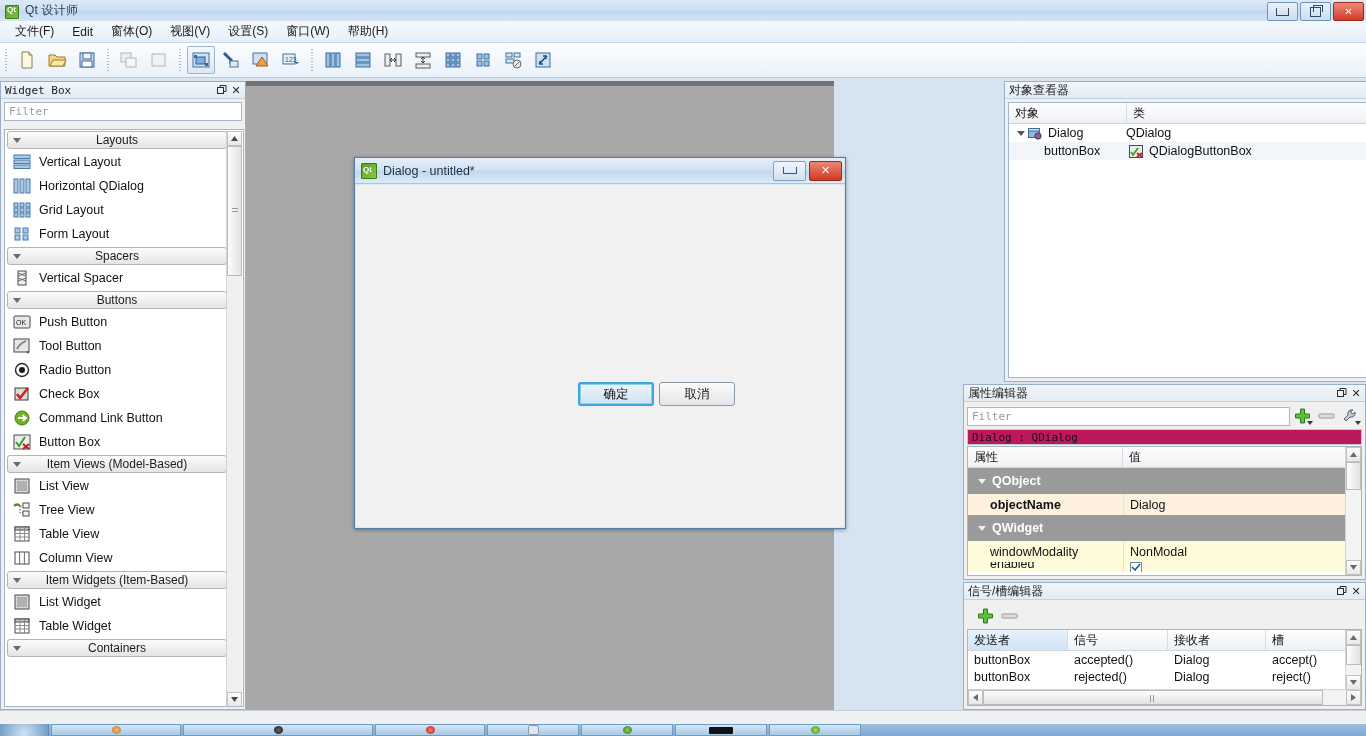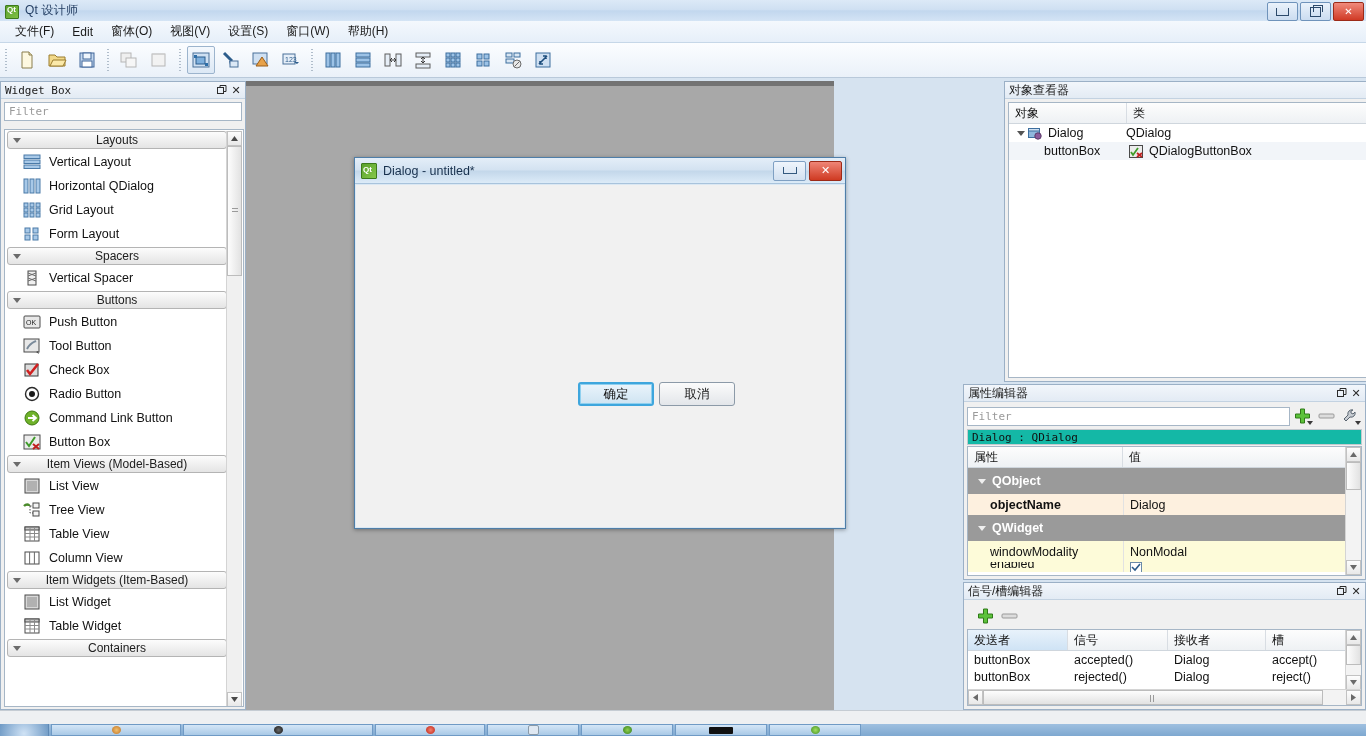--- a/index.html
+++ b/index.html
@@ -82,21 +82,21 @@
     border:1px solid #bcbcbc;box-sizing:border-box;}
   .sb-thumb .grip{position:absolute;left:4px;top:50%;margin-top:-3px;width:6px;height:6px;
     background-image:repeating-linear-gradient(to bottom,#9a9a9a 0 1px,transparent 1px 3px);}
   .wb-inner{position:absolute;left:0;top:0;width:224px;}
   .wb-cat{height:18px;margin:1px 2px;border:1px solid #b4b4b4;border-radius:3px;
     background:linear-gradient(to bottom,#fcfcfc,#e4e4e4);
     display:flex;align-items:center;justify-content:center;position:relative;box-sizing:border-box;}
   .wb-cat span{font-size:12px;color:#202020;}
   .wb-cat .tri{position:absolute;left:5px;top:6px;width:0;height:0;
     border-left:4px solid transparent;border-right:4px solid transparent;border-top:5px solid #6b6b6b;}
-  .wb-item{height:24px;display:flex;align-items:center;padding-left:16px;box-sizing:border-box;}
+  .wb-item{height:24px;display:flex;align-items:center;padding-left:6px;box-sizing:border-box;}
   .wb-item .ico{width:22px;height:20px;margin-right:6px;flex:none;display:flex;align-items:center;justify-content:center;}
   .wb-item .lbl{font-size:12.5px;color:#111;}
 
   
   #workspace{position:absolute;left:246px;top:81px;width:588px;height:629px;
     background:#a8a8a8;border-top:5px solid #737373;box-sizing:border-box;}
 
   
   #formwin{position:absolute;left:108px;top:71px;width:492px;height:372px;
     border:1px solid #4f7ea8;background:#dbe8f3;box-shadow:0 1px 4px rgba(0,0,0,.35);box-sizing:border-box;}
@@ -141,21 +141,21 @@
   .node-ico{width:16px;height:14px;margin-right:5px;flex:none;display:flex;align-items:center;justify-content:center;}
 
   
   .pe-toolrow{position:absolute;left:3px;top:20px;right:3px;height:22px;display:flex;align-items:center;}
   .pe-filter{flex:1;height:19px;background:#fff;border:1px solid #a6b6c6;box-sizing:border-box;
     display:flex;align-items:center;padding-left:4px;}
   .pe-filter span{color:#9a9a9a;font-size:11px;font-family:"DejaVu Sans Mono","Liberation Mono",monospace;}
   .pe-tool{width:24px;height:20px;display:flex;align-items:center;justify-content:center;position:relative;}
   .pe-tool .dd{position:absolute;right:1px;bottom:1px;width:0;height:0;
     border-left:3px solid transparent;border-right:3px solid transparent;border-top:4px solid #3a3a3a;}
-  .pe-objline{position:absolute;left:3px;top:44px;right:3px;height:16px;background:#14b8a6;
+  .pe-objline{position:absolute;left:3px;top:44px;right:3px;height:16px;background:#be185d;
     border:1px solid #c3c9cf;box-sizing:border-box;display:flex;align-items:center;padding-left:4px;
     font-family:"DejaVu Sans Mono","Liberation Mono",monospace;font-size:11px;color:#111;}
   .pe-table{position:absolute;left:3px;top:61px;right:3px;bottom:3px;background:#fff;
     border:1px solid #a6b6c6;box-sizing:border-box;overflow:hidden;}
   .pe-grouprow{display:flex;height:26px;align-items:center;background:#9a9a9a;color:#fff;
     font-weight:bold;font-size:12.5px;}
   .pe-grouprow .tri{width:0;height:0;margin:0 6px 0 10px;border-left:4px solid transparent;
     border-right:4px solid transparent;border-top:5px solid #efefef;}
   .pe-proprow{display:flex;height:21px;align-items:center;font-size:12.5px;}
   .pe-proprow .pk{width:155px;padding-left:22px;box-sizing:border-box;color:#111;}
@@ -463,34 +463,34 @@
                 <rect x="2" y="2" width="15" height="13" fill="#e8e8e8" stroke="#4a4a4a"></rect>
                 <path d="M5 12c3-6 7-7 9-8" stroke="#7a8a9a" stroke-width="2" fill="none"></path>
                 <path d="M14 15l3 2-1-3z" fill="#4a4a4a"></path>
               </svg>
           </span>
           <span class="lbl">Tool Button</span>
         </div>
         <div class="wb-item">
           <span class="ico">
             <svg width="20" height="18" viewBox="0 0 20 18">
+                <circle cx="10" cy="9" r="6.5" fill="#fff" stroke="#2a2a2a" stroke-width="1.4"></circle>
+                <circle cx="10" cy="9" r="3" fill="#1a1a1a"></circle>
+              </svg>
+          </span>
+          <span class="lbl">Radio Button</span>
+        </div>
+        <div class="wb-item">
+          <span class="ico">
+            <svg width="20" height="18" viewBox="0 0 20 18">
                 <rect x="3" y="3" width="13" height="12" fill="#dcdcdc" stroke="#3a3a3a"></rect>
                 <path d="M5 9l3 4 8-10" stroke="#d02020" stroke-width="2.6" fill="none"></path>
               </svg>
           </span>
           <span class="lbl">Check Box</span>
-        </div>
-        <div class="wb-item">
-          <span class="ico">
-            <svg width="20" height="18" viewBox="0 0 20 18">
-                <circle cx="10" cy="9" r="6.5" fill="#fff" stroke="#2a2a2a" stroke-width="1.4"></circle>
-                <circle cx="10" cy="9" r="3" fill="#1a1a1a"></circle>
-              </svg>
-          </span>
-          <span class="lbl">Radio Button</span>
         </div>
         <div class="wb-item">
           <span class="ico">
             <svg width="20" height="18" viewBox="0 0 20 18">
                 <circle cx="10" cy="9" r="7" fill="#6fb22a" stroke="#3f7a12"></circle>
                 <path d="M6 9h7M10.5 6l3.5 3-3.5 3" stroke="#fff" stroke-width="1.8" fill="none"></path>
               </svg>
           </span>
           <span class="lbl">Command Link Button</span>
         </div>

